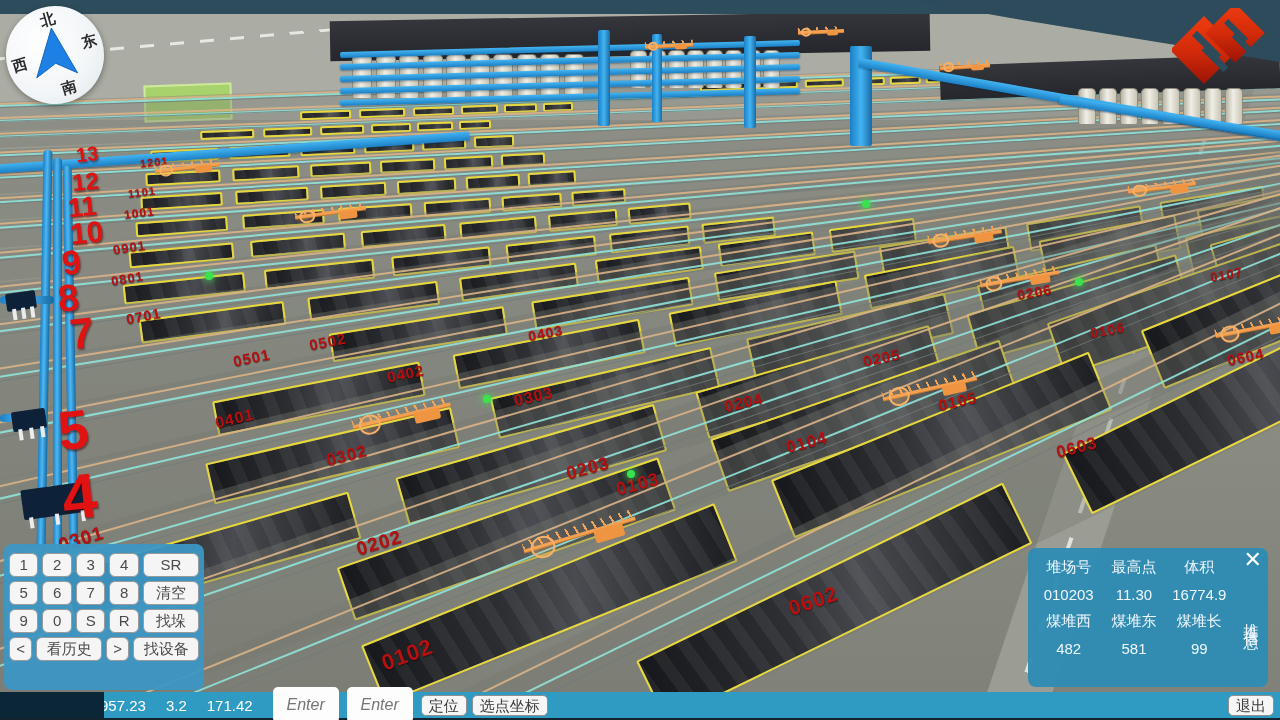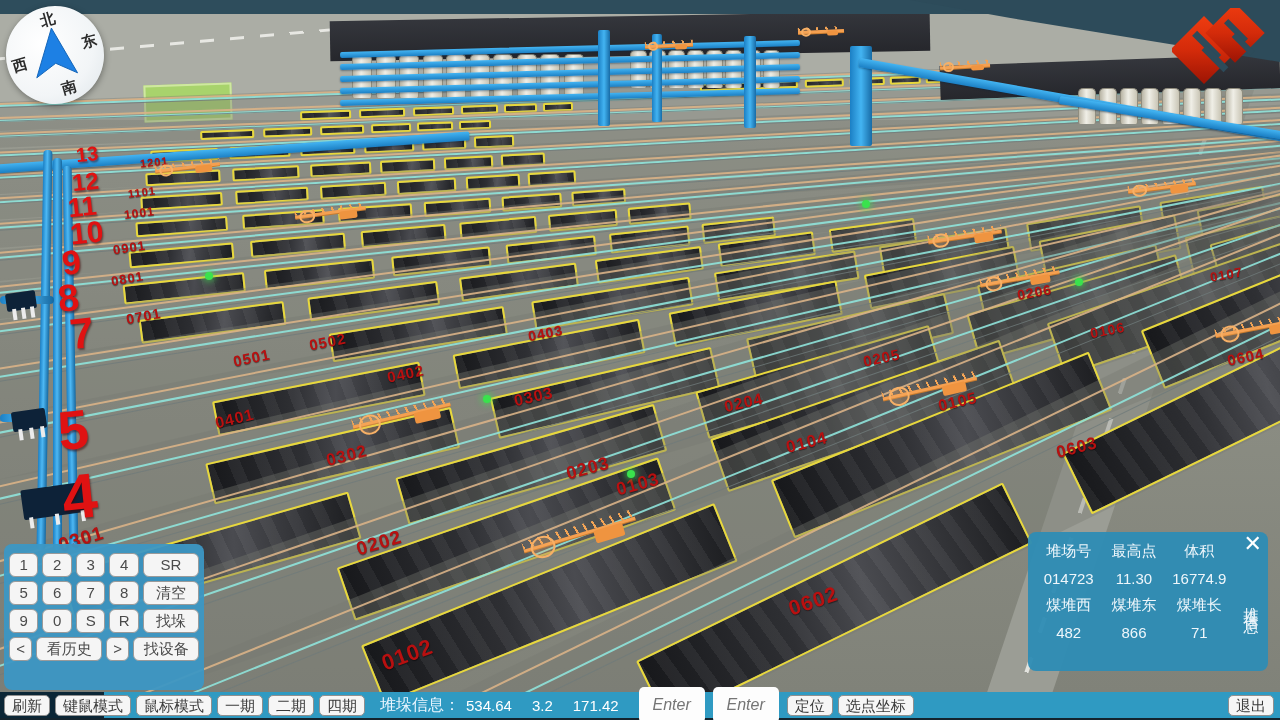--- a/index.html
+++ b/index.html
@@ -63,21 +63,21 @@
     border-radius:8px;padding:5px;z-index:50;}
   .ts-input{width:100%;height:25px;border:1px solid #9a9a9a;border-radius:6px;background:#fdfdfd;
     font-style:italic;color:#9a9a9a;font-size:15px;text-align:center;outline:none;
     font-family:"Liberation Sans","DejaVu Sans",sans-serif;}
   .krow{display:grid;gap:4px;margin-top:4px;}
   .krow.r5{grid-template-columns:repeat(4,1fr) 1.9fr;}
   .krow.r4{grid-template-columns:.75fr 2.1fr .75fr 2.1fr;}
   .kbtn{height:24px;background:#f5f5f5;border:1px solid #9a9a9a;border-radius:6px;color:#4a4a4a;
     font-size:15px;line-height:22px;text-align:center;cursor:pointer;padding:0;white-space:nowrap;overflow:hidden;}
   
-  .info{left:1028px;top:532px;width:240px;height:139px;background:rgba(47,140,180,.96);
+  .info{left:1028px;top:548px;width:240px;height:139px;background:rgba(47,140,180,.96);
     border-radius:8px;z-index:50;color:#eef6fb;}
   .info .grid{position:absolute;left:8px;top:10px;width:196px;display:grid;
     grid-template-columns:1fr 1fr 1fr;row-gap:9px;text-align:center;font-size:15px;}
   .info .grid .val{font-size:15px;}
   .info .side{position:absolute;right:8px;top:50%;transform:translateY(-44%);
     writing-mode:vertical-rl;letter-spacing:4px;font-size:15px;}
   .info .close{position:absolute;right:6px;top:0px;font-size:22px;font-weight:bold;color:#fff;
     cursor:pointer;line-height:24px;}
   
   .bar{left:0;bottom:2px;width:1280px;height:26px;background:#2f9ac2;z-index:60;
@@ -518,46 +518,38 @@
           <button class="kbtn">找设备</button>
         </div>
       </div>
   </div>
 
   <div class="abs info">
     <div class="grid">
       <span>堆场号</span>
       <span>最高点</span>
       <span>体积</span>
-      <span class="val">014723</span>
+      <span class="val">010203</span>
       <span class="val">11.30</span>
       <span class="val">16774.9</span>
       <span>煤堆西</span>
       <span>煤堆东</span>
       <span>煤堆长</span>
       <span class="val">482</span>
-      <span class="val">866</span>
-      <span class="val">71</span>
+      <span class="val">581</span>
+      <span class="val">99</span>
     </div>
     <div class="side">堆垛信息</div>
     <div class="close">✕</div>
   </div>
 
   <div class="abs bar">
     <div class="bar-dark"></div>
-    <span id="bar-left-buttons" style="display:flex;position:relative;">
-        <button class="bbtn">刷新</button>
-        <button class="bbtn">键鼠模式</button>
-        <button class="bbtn">鼠标模式</button>
-        <button class="bbtn">一期</button>
-        <button class="bbtn">二期</button>
-        <button class="bbtn">四期</button>
-      </span>
     <span class="coord-label">堆垛信息：</span>
-    <span class="coord-val">534.64</span>
+    <span class="coord-val">957.23</span>
     <span class="coord-val">3.2</span>
     <span class="coord-val">171.42</span>
     <input class="enter-input" placeholder="Enter" style="">
     <input class="enter-input" placeholder="Enter" style="">
     <span id="bar-right-buttons" style="display:flex;position:relative;">
         <button class="bbtn">定位</button>
         <button class="bbtn">选点坐标</button>
       </span>
     <button class="bbtn exit">退出</button>
   </div>

